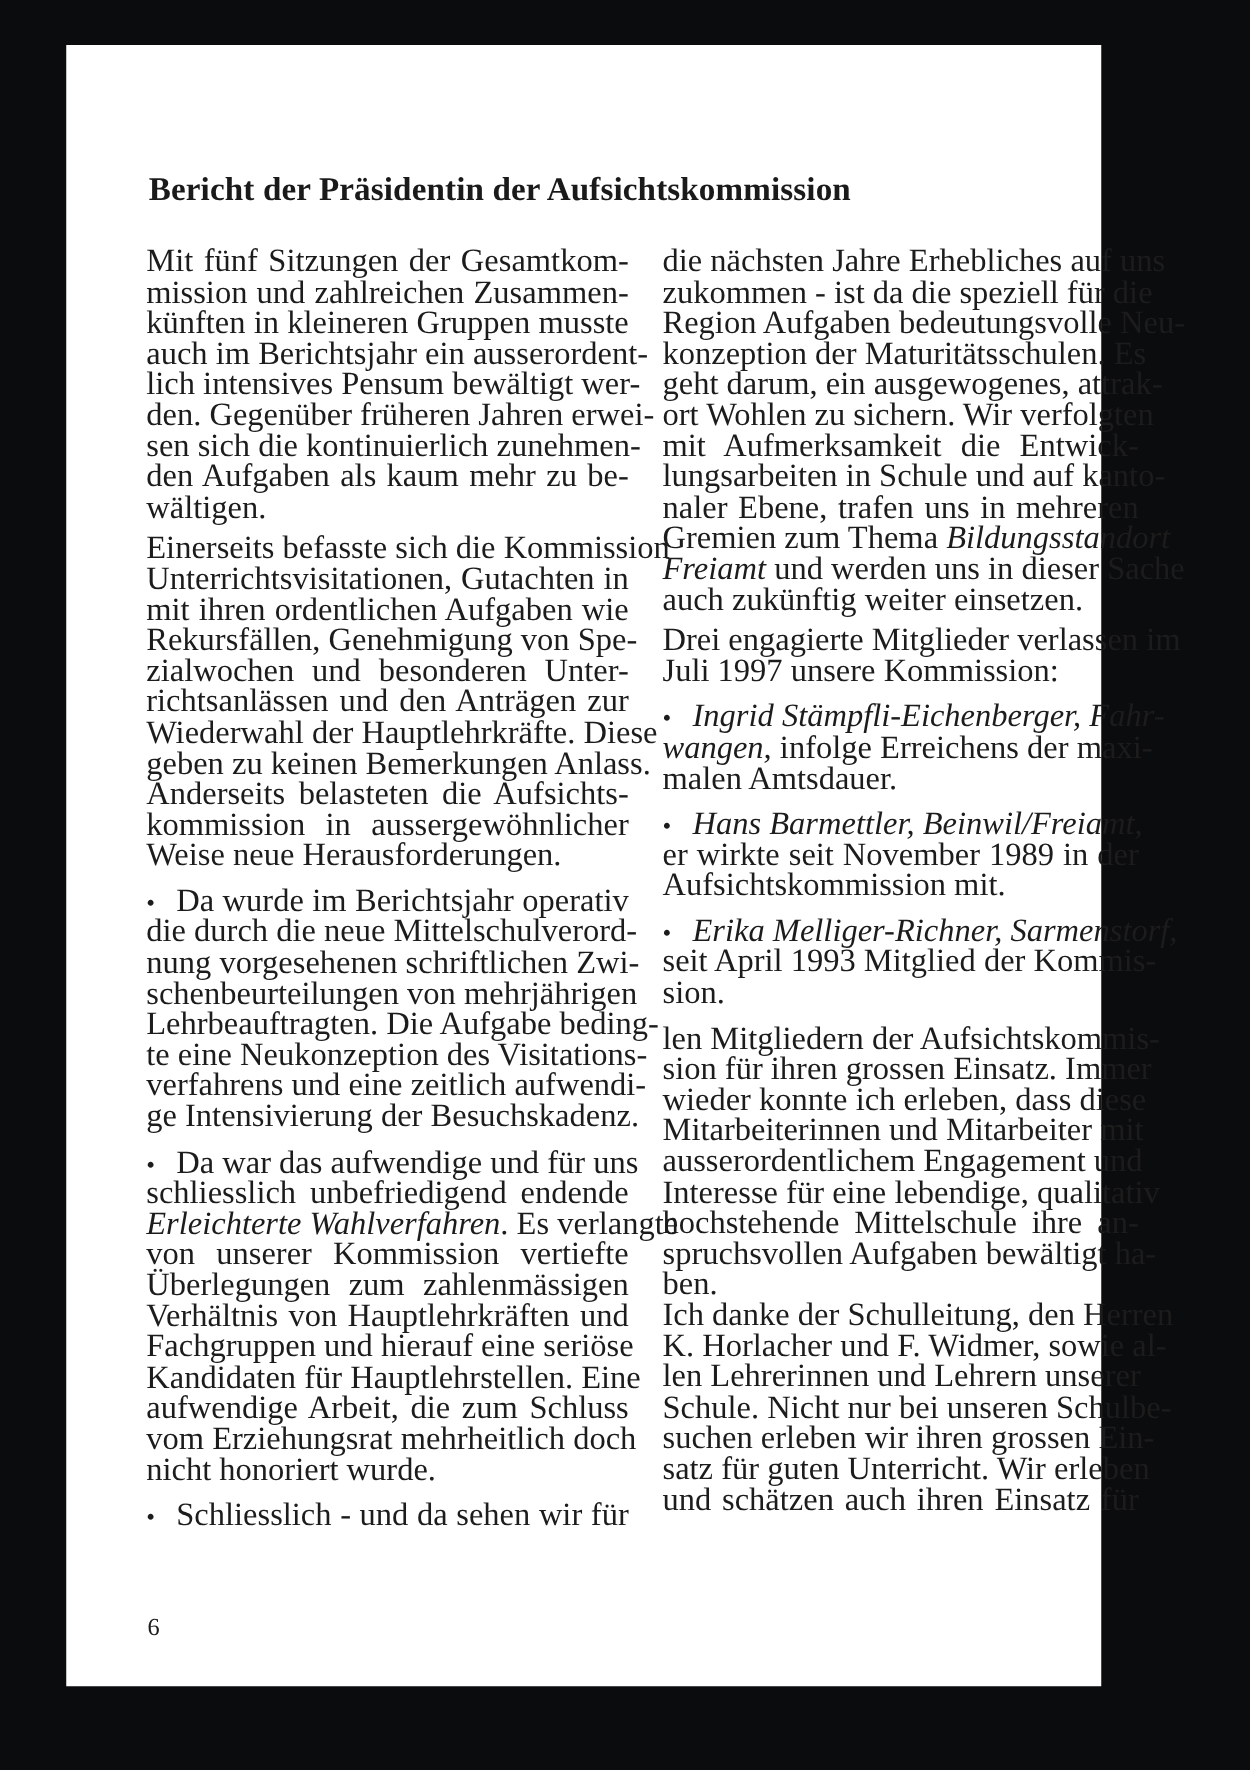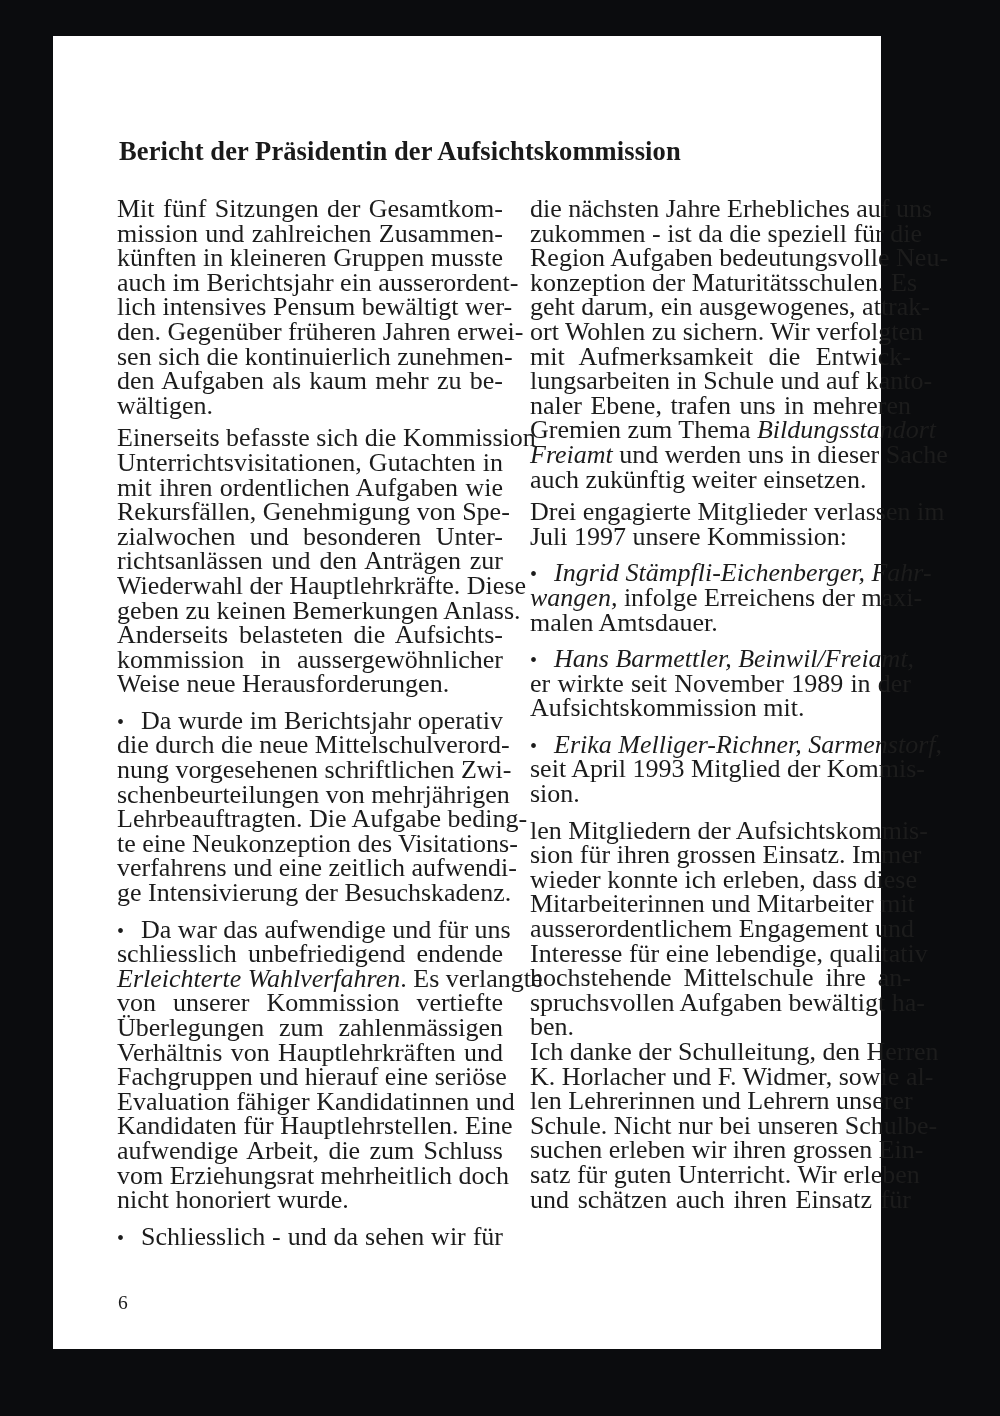--- a/index.html
+++ b/index.html
@@ -116,21 +116,20 @@
     </div>
     <div class="para-gap-lg"></div>
     <div>
       <span class="line"><span class="bullet"></span><span>Da war das aufwendige und für uns</span></span>
       <span class="line">schliesslich unbefriedigend endende</span>
       <span class="line"><span class="it">Erleichterte Wahlverfahren</span><span>. Es verlangte</span></span>
       <span class="line">von unserer Kommission vertiefte</span>
       <span class="line">Überlegungen zum zahlenmässigen</span>
       <span class="line">Verhältnis von Hauptlehrkräften und</span>
       <span class="line">Fachgruppen und hierauf eine seriöse</span>
-      <span class="line">Evaluation fähiger Kandidatinnen und</span>
       <span class="line">Kandidaten für Hauptlehrstellen. Eine</span>
       <span class="line">aufwendige Arbeit, die zum Schluss</span>
       <span class="line">vom Erziehungsrat mehrheitlich doch</span>
       <span class="line last">nicht honoriert wurde.</span>
     </div>
     <div class="para-gap-lg"></div>
     <div>
       <span class="line"><span class="bullet"></span><span>Schliesslich - und da sehen wir für</span></span>
     </div>
   </div>

